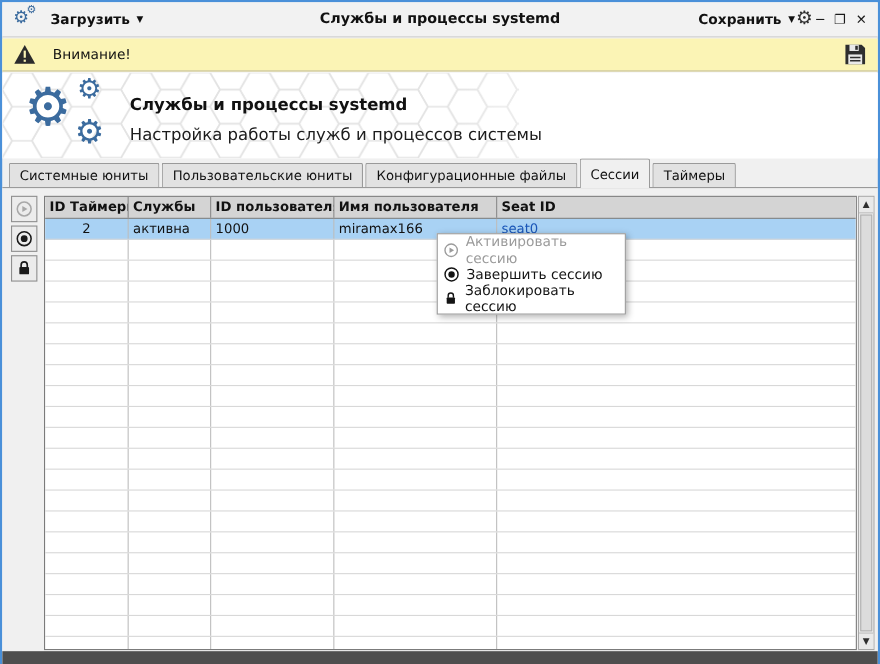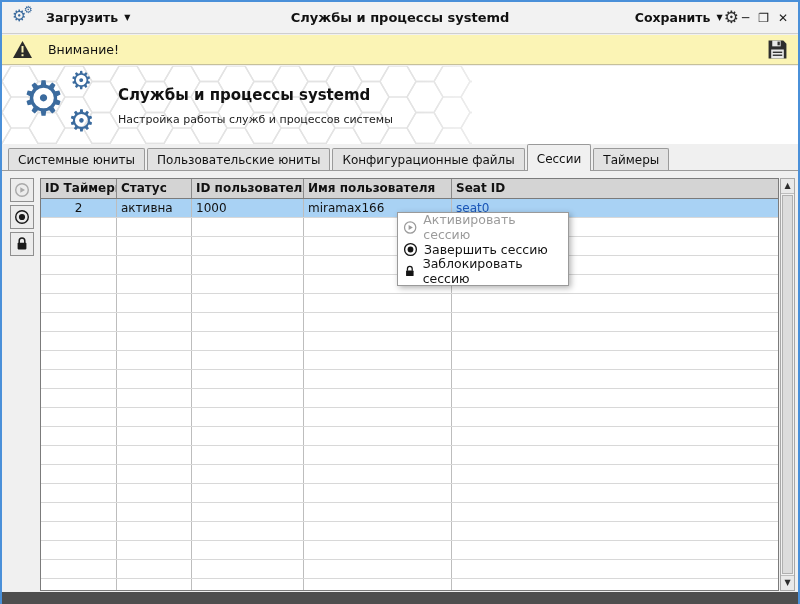--- a/index.html
+++ b/index.html
@@ -37,21 +37,21 @@
   .hero { position: absolute; left: 0; top: 64px; right: 0; height: 78px;
     background: #fff; overflow: hidden; }
   .hex-svg { position: absolute; left: 0; top: 0; }
   .hero-fade { position: absolute; inset: 0;
     background: linear-gradient(90deg, rgba(255,255,255,0) 52%, #ffffff 74%); }
   .hero-gears { position: absolute; left: 20px; top: 4px; width: 88px; height: 70px; color: #3b6b9e; }
   .hg1 { position: absolute; left: 0; top: 4px; font-size: 48px; line-height: 1; }
   .hg2 { position: absolute; left: 48px; top: -2px; font-size: 25px; line-height: 1; }
   .hg3 { position: absolute; left: 46px; top: 36px; font-size: 30px; line-height: 1; }
   .hero-title { position: absolute; left: 116px; top: 20px; font-size: 15px; font-weight: bold; }
-  .hero-sub { position: absolute; left: 116px; top: 47px; font-size: 11px; color: #1c1c1c; }
+  .hero-sub { position: absolute; left: 116px; top: 47px; font-size: 15px; color: #1c1c1c; }
 
   
   .tabs { position: absolute; left: 0; top: 142px; right: 0; height: 27px;
     display: flex; align-items: flex-end; padding-left: 6px; }
   .tabs-underline { position: absolute; left: 0; right: 0; top: 168px; height: 1px; background: #9a9a9a; z-index: 1; }
   .tab { position: relative; height: 23px; padding: 4px 9px 0; margin-right: 2px;
     background: #e2e2e2; border: 1px solid #9a9a9a; border-bottom: none;
     border-radius: 2px 2px 0 0; font-size: 12px; white-space: nowrap; z-index: 0; }
   .tab.active { height: 27px; padding-top: 7px; background: #f0f0f0; z-index: 2; }
 
@@ -200,21 +200,21 @@
     <button class="side-btn sb3">
       <svg class="ic" viewBox="0 0 16 16">
         <path d="M5.2 7 V4.8 a2.8 2.8 0 0 1 5.6 0 V7" fill="none" stroke="currentColor" stroke-width="1.5"></path>
         <rect x="3.6" y="6.8" width="8.8" height="6.6" rx="0.8" fill="currentColor"></rect>
       </svg>
     </button>
 
     <div class="table">
       <div class="thead">
         <div class="thcell c0">ID Таймеры</div>
-        <div class="thcell c1">Статус</div>
+        <div class="thcell c1">Службы</div>
         <div class="thcell c2">ID пользователя</div>
         <div class="thcell c3">Имя пользователя</div>
         <div class="thcell c4">Seat ID</div>
       </div>
       <div class="trow selected">
         <div class="tcell c0">2</div>
         <div class="tcell c1">активна</div>
         <div class="tcell c2">1000</div>
         <div class="tcell c3">miramax166</div>
         <div class="tcell c4">

